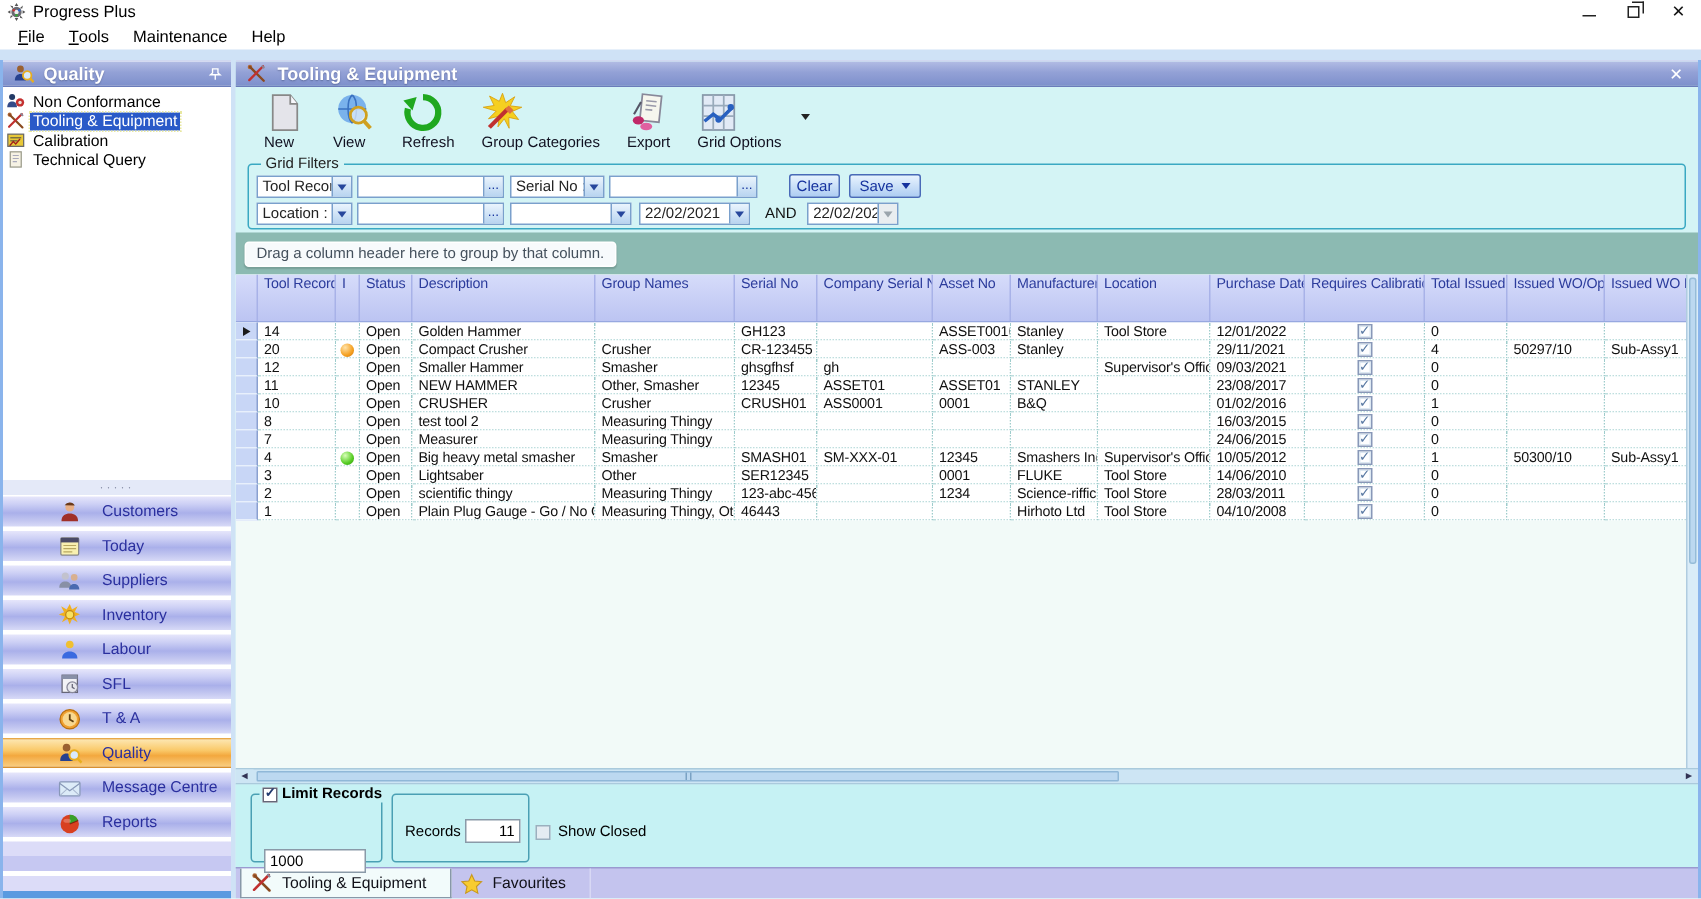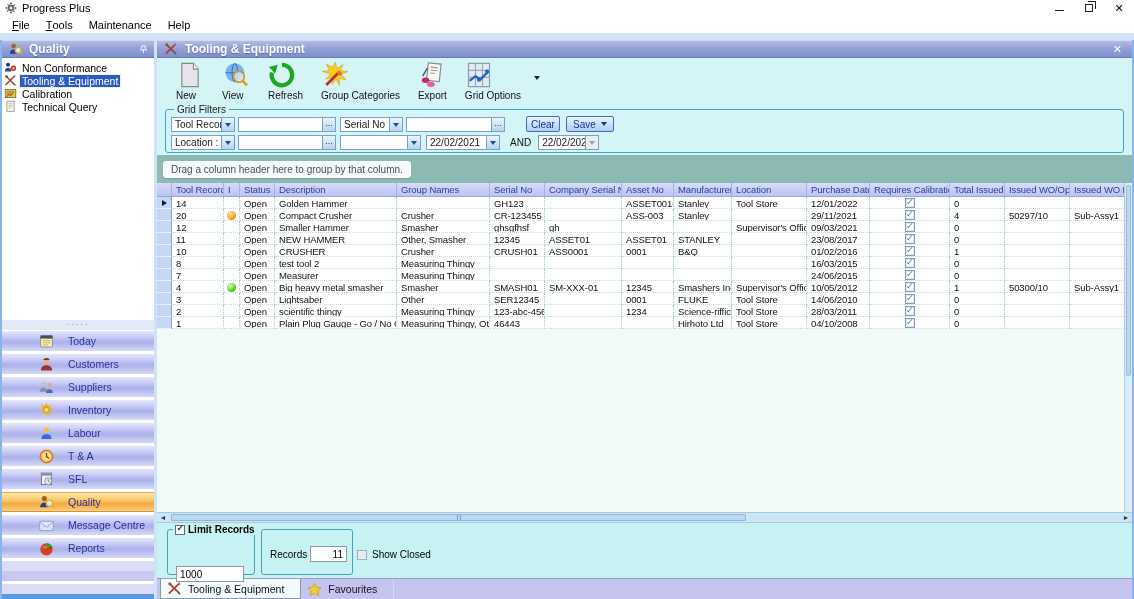--- a/index.html
+++ b/index.html
@@ -67,21 +67,21 @@
   .ftext .ellipsis { width:13px; background:linear-gradient(#eaf4fd,#b8d4f0); border-left:1px solid #7aa0cc; color:#16329e; font-size:9px; line-height:11px; text-align:center; }
   .fbtn { height:16px; display:flex; align-items:center; justify-content:center; background:linear-gradient(#e8f3fe,#aecdf2); border:1px solid #4a6ab8; border-radius:2px; color:#16329e; font-size:10px; padding:0 6px; }
   .fbtn .ddarrow { margin-left:5px; width:0; height:0; border:3px solid transparent; border-top:4px solid #16329e; margin-top:3px; }
   .andlbl { font-size:10px; color:#111; }
 
   .dragband { height:28px; background:#8cbab2; padding:6px 0 0 6px; }
   .dragchip { display:inline-block; background:#f7fafc; border:1px solid #fff; border-radius:3px; font-size:10px; color:#44505c; padding:2px 7px; box-shadow:0 1px 1px rgba(0,0,0,.15); }
 
   .gridwrap { height:329px; position:relative; background:#f2faf8; overflow:hidden; }
   .grid { position:absolute; left:0; top:0; width:975px; }
-  .ghead { display:flex; height:14px; background:linear-gradient(#d6dcfa,#bcc4f2); border-bottom:1px solid #98a8e0; }
+  .ghead { display:flex; height:32px; background:linear-gradient(#d6dcfa,#bcc4f2); border-bottom:1px solid #98a8e0; }
   .hcell { font-size:9.5px; letter-spacing:-0.1px; color:#2c3c9c; padding:1px 0 0 4px; border-right:1px solid #a8b2e8; white-space:nowrap; overflow:hidden; }
   .grow { display:flex; height:12px; background:#fff; }
   .cell { font-size:9.5px; letter-spacing:-0.1px; color:#101010; line-height:11px; padding:1px 0 0 4px; border-right:1px dotted #9ecccc; border-bottom:1px dotted #bedede; white-space:nowrap; overflow:hidden; }
   .cell.center { display:flex; justify-content:center; padding-left:0; }
   .icell { background:#c8d6f6; border-right:1px solid #8aa0d0; border-bottom:1px solid #e8f0fc; display:flex; align-items:center; justify-content:center; padding:0; }
   .rowptr { width:0; height:0; border-left:5px solid #1a1a1a; border-top:3.5px solid transparent; border-bottom:3.5px solid transparent; }
   .ball { width:9px; height:9px; border-radius:50%; margin-top:0.5px; }
   .ball.orange { background:radial-gradient(circle at 35% 30%,#ffe2a8,#f5a020 60%,#c87010); }
   .ball.green  { background:radial-gradient(circle at 35% 30%,#d8ffb8,#55cc22 60%,#2a9010); }
   .cb { width:10px; height:10px; background:#fdfeff; border:1px solid #8898b8; box-shadow:inset 0 0 0 1px #dde8f2; position:relative; margin-top:0px; }
@@ -213,36 +213,36 @@
             </svg>
           </span>
           <span class="tlabel">Technical Query</span>
         </div>
       </div>
     <div class="splitter">·····</div>
     <div class="navarea" id="navarea">
         <div class="nav-btn">
           <span class="icon" style="width:17px;height:17px">
             <svg viewBox="0 0 20 20">
+              <circle cx="10" cy="6" r="3.4" fill="#e8b088"></circle>
+              <path d="M6 4.6a4.6 4.6 0 0 1 8 .2" fill="#6a3a1a"></path>
+              <path d="M3.5 17c0-4.4 3-6 6.5-6s6.5 1.6 6.5 6z" fill="#a03028"></path>
+            </svg>
+          </span>
+          <span class="nlabel">Customers</span>
+        </div>
+        <div class="nav-btn">
+          <span class="icon" style="width:17px;height:17px">
+            <svg viewBox="0 0 20 20">
               <rect x="3" y="3" width="14" height="13.5" rx="1" fill="#f8f0b0" stroke="#888"></rect>
               <rect x="3" y="3" width="14" height="3.6" fill="#4a4a66"></rect>
               <path d="M5 9h10M5 11.5h10M5 14h7" stroke="#b8a860" stroke-width=".9"></path>
             </svg>
           </span>
           <span class="nlabel">Today</span>
-        </div>
-        <div class="nav-btn">
-          <span class="icon" style="width:17px;height:17px">
-            <svg viewBox="0 0 20 20">
-              <circle cx="10" cy="6" r="3.4" fill="#e8b088"></circle>
-              <path d="M6 4.6a4.6 4.6 0 0 1 8 .2" fill="#6a3a1a"></path>
-              <path d="M3.5 17c0-4.4 3-6 6.5-6s6.5 1.6 6.5 6z" fill="#a03028"></path>
-            </svg>
-          </span>
-          <span class="nlabel">Customers</span>
         </div>
         <div class="nav-btn">
           <span class="icon" style="width:17px;height:17px">
             <svg viewBox="0 0 20 20">
               <circle cx="6.5" cy="6" r="2.8" fill="#c2c2ce"></circle>
               <path d="M1.8 15c0-3.4 2.2-4.8 4.7-4.8s4.7 1.4 4.7 4.8z" fill="#8890a6"></path>
               <circle cx="13.5" cy="7" r="2.6" fill="#d8b090"></circle>
               <path d="M9.5 16.5c0-3 1.9-4.4 4-4.4s4 1.4 4 4.4z" fill="#4a6ab0"></path>
             </svg>
           </span>
@@ -262,37 +262,37 @@
             <svg viewBox="0 0 20 20">
               <circle cx="10" cy="5.5" r="3" fill="#f0c030"></circle>
               <path d="M4 16.5c0-4 2.6-5.6 6-5.6s6 1.6 6 5.6z" fill="#3a6ae0"></path>
             </svg>
           </span>
           <span class="nlabel">Labour</span>
         </div>
         <div class="nav-btn">
           <span class="icon" style="width:17px;height:17px">
             <svg viewBox="0 0 20 20">
-              <circle cx="10" cy="10" r="7.6" fill="#f0a030" stroke="#b87010"></circle>
-              <circle cx="10" cy="10" r="5.6" fill="#f8d890"></circle>
-              <path d="M10 6v4.2l3 1.8" stroke="#604010" stroke-width="1.4" fill="none"></path>
-            </svg>
-          </span>
-          <span class="nlabel">T &amp; A</span>
-        </div>
-        <div class="nav-btn">
-          <span class="icon" style="width:17px;height:17px">
-            <svg viewBox="0 0 20 20">
               <rect x="4" y="2.5" width="12" height="13.5" fill="#f2f2f6" stroke="#667"></rect>
               <rect x="4" y="2.5" width="12" height="3" fill="#8890a8"></rect>
               <circle cx="12" cy="12" r="4.2" fill="#e6e6ec" stroke="#889"></circle>
               <path d="M12 9.5V12l1.8 1.2" stroke="#667" fill="none"></path>
             </svg>
           </span>
           <span class="nlabel">SFL</span>
+        </div>
+        <div class="nav-btn">
+          <span class="icon" style="width:17px;height:17px">
+            <svg viewBox="0 0 20 20">
+              <circle cx="10" cy="10" r="7.6" fill="#f0a030" stroke="#b87010"></circle>
+              <circle cx="10" cy="10" r="5.6" fill="#f8d890"></circle>
+              <path d="M10 6v4.2l3 1.8" stroke="#604010" stroke-width="1.4" fill="none"></path>
+            </svg>
+          </span>
+          <span class="nlabel">T &amp; A</span>
         </div>
         <div class="nav-btn active">
           <span class="icon" style="width:17px;height:17px">
             <svg viewBox="0 0 16 16">
               <circle cx="6" cy="4.2" r="2.4" fill="#9a6030"></circle>
               <path d="M2 12.5c0-3.2 1.9-4.6 4-4.6s4 1.4 4 4.6z" fill="#27418f"></path>
               <circle cx="10.8" cy="8.8" r="3" fill="#d8eafc" stroke="#e8ae20" stroke-width="1.3"></circle>
               <path d="M13 11l2.4 2.6" stroke="#e8ae20" stroke-width="1.6"></path>
             </svg>
           </span>

